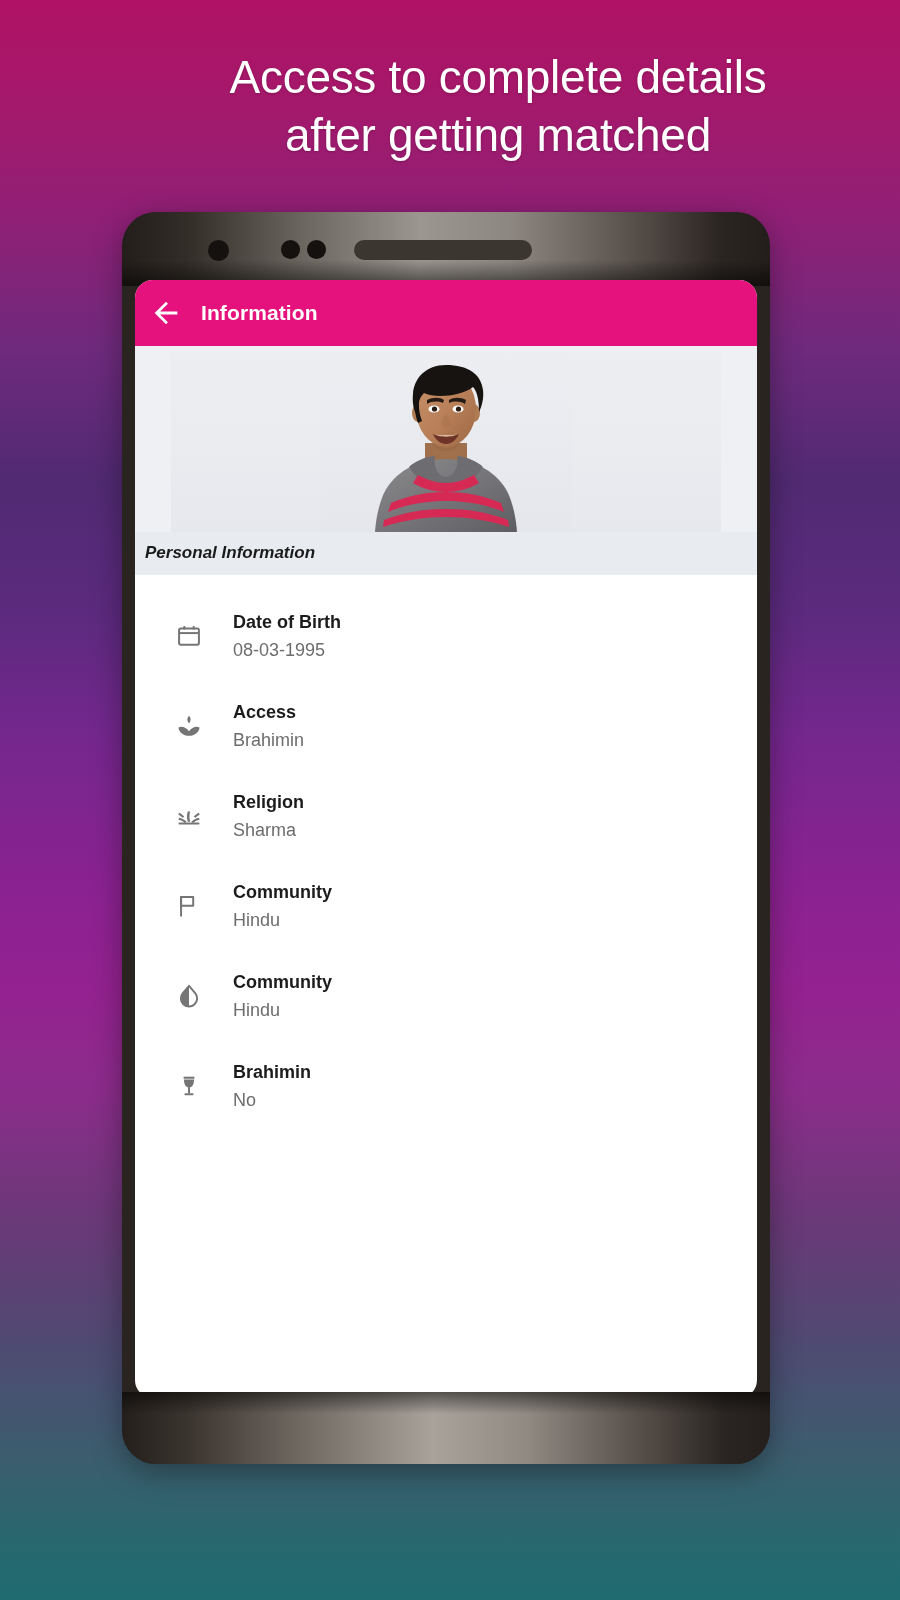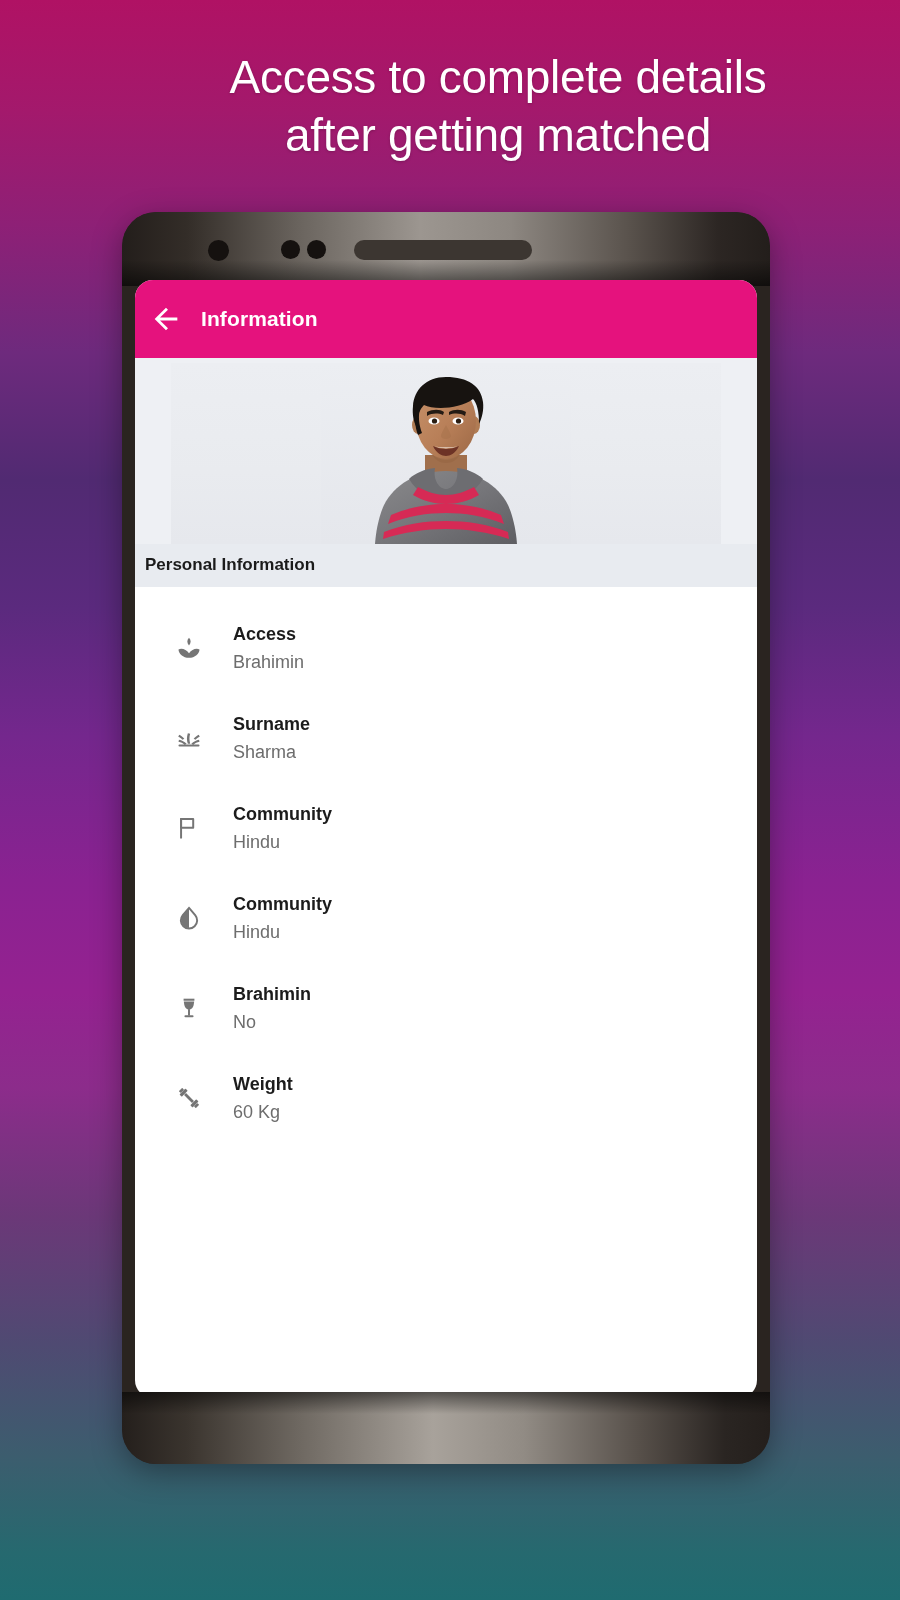--- a/index.html
+++ b/index.html
@@ -113,21 +113,21 @@
     top: 68px;
     width: 622px;
     height: 1118px;
     background: #ffffff;
     border-radius: 18px 18px 18px 18px;
     overflow: hidden;
   }
 
   .appbar {
     position: relative;
-    height: 78px;
+    height: 66px;
     background: #e5127d;
     display: flex;
     align-items: center;
     padding-left: 14px;
   }
   .back-arrow {
     width: 34px; height: 34px;
     margin-right: 18px;
     flex: 0 0 auto;
   }
@@ -156,20 +156,21 @@
     left: 50%;
     transform: translateX(-50%);
     bottom: 0;
     width: 250px;
     height: 181px;
   }
 
   .section-band {
     background: #e8ebf0;
     padding: 11px 0 12px 10px;
+    font-style: italic;
   }
   .section-title {
     color: #1b1b1b;
     font-size: 17px;
     font-weight: bold;
   }
 
   .list {
     background: #ffffff;
     padding-top: 16px;
@@ -289,20 +290,34 @@
           </svg>
         </div>
       </div>
 
       <div class="section-band">
         <div class="section-title">Personal Information</div>
       </div>
 
       <div class="list">
 
+        <div class="row">
+          <span class="row-icon">
+            <svg viewBox="0 0 24 24" width="28" height="28" fill="none" stroke="#757575" stroke-width="1.7">
+              <rect x="3.5" y="5.5" width="17" height="14" rx="1.5"></rect>
+              <line x1="3.5" y1="9.5" x2="20.5" y2="9.5"></line>
+              <line x1="8" y1="3.5" x2="8" y2="6.5"></line>
+              <line x1="16" y1="3.5" x2="16" y2="6.5"></line>
+            </svg>
+          </span>
+          <span class="row-text">
+            <span class="row-label">Date of Birth</span>
+            <span class="row-value">08-03-1995</span>
+          </span>
+        </div>
 
         <div class="row">
           <span class="row-icon">
             <svg viewBox="0 0 24 24" width="28" height="28" fill="#757575">
               <path d="M12 3.2c1.9 2 1.9 4.6 0 6.6-1.9-2-1.9-4.6 0-6.6z"></path>
               <path d="M12 20.4c-5 0-9-3.6-9-7.2 3.2-1.3 6.6.2 9 3.2 2.4-3 5.8-4.5 9-3.2 0 3.6-4 7.2-9 7.2z"></path>
             </svg>
           </span>
           <span class="row-text">
             <span class="row-label">Access</span>
@@ -315,21 +330,21 @@
             <svg viewBox="0 0 24 24" width="28" height="28" fill="#757575">
               <path d="M11 17c-1-3-1-6 0-9l2 .4c-.8 2.6-.8 5.4 0 8.6z"></path>
               <path d="M10 17c-2-2-4-3.2-6.6-3.6l-.4 1.8C5 15.6 6.8 16.4 8.4 18z"></path>
               <path d="M14 17c2-2 4-3.2 6.6-3.6l.4 1.8c-2 .4-3.8 1.2-5.4 2.8z"></path>
               <path d="M8 12.6C6.6 11 5.4 10 3.6 9.2l-.8 1.7c1.4.6 2.5 1.4 3.6 2.6z"></path>
               <path d="M16 12.6c1.4-1.6 2.6-2.6 4.4-3.4l.8 1.7c-1.4.6-2.5 1.4-3.6 2.6z"></path>
               <rect x="3" y="17.6" width="18" height="1.6" rx="0.8"></rect>
             </svg>
           </span>
           <span class="row-text">
-            <span class="row-label">Surname</span>
+            <span class="row-label">Religion</span>
             <span class="row-value">Sharma</span>
           </span>
         </div>
 
         <div class="row">
           <span class="row-icon">
             <svg viewBox="0 0 24 24" width="28" height="28" fill="none" stroke="#757575" stroke-width="1.7" stroke-linejoin="round">
               <line x1="5.2" y1="3.5" x2="5.2" y2="21"></line>
               <path d="M5.2 4.2h10.4v7.6H5.2z"></path>
             </svg>
@@ -362,36 +377,19 @@
               <rect x="11.1" y="13" width="1.8" height="6"></rect>
               <rect x="7.8" y="18.6" width="8.4" height="1.9" rx="0.9"></rect>
             </svg>
           </span>
           <span class="row-text">
             <span class="row-label">Brahimin</span>
             <span class="row-value">No</span>
           </span>
         </div>
 
-        <div class="row">
-          <span class="row-icon">
-            <svg viewBox="0 0 24 24" width="30" height="30" fill="#757575">
-              <g transform="rotate(45 12 12)">
-                <rect x="7.5" y="10.9" width="9" height="2.2"></rect>
-                <rect x="4.6" y="8.6" width="2.6" height="6.8" rx="0.6"></rect>
-                <rect x="16.8" y="8.6" width="2.6" height="6.8" rx="0.6"></rect>
-                <rect x="2.4" y="10.1" width="2.1" height="3.8" rx="0.5"></rect>
-                <rect x="19.5" y="10.1" width="2.1" height="3.8" rx="0.5"></rect>
-              </g>
-            </svg>
-          </span>
-          <span class="row-text">
-            <span class="row-label">Weight</span>
-            <span class="row-value">60 Kg</span>
-          </span>
-        </div>
 
       </div>
     </div>
 
     <div class="phone-metal-bottom"></div>
   </div>
 </div>
 
 </body></html>

